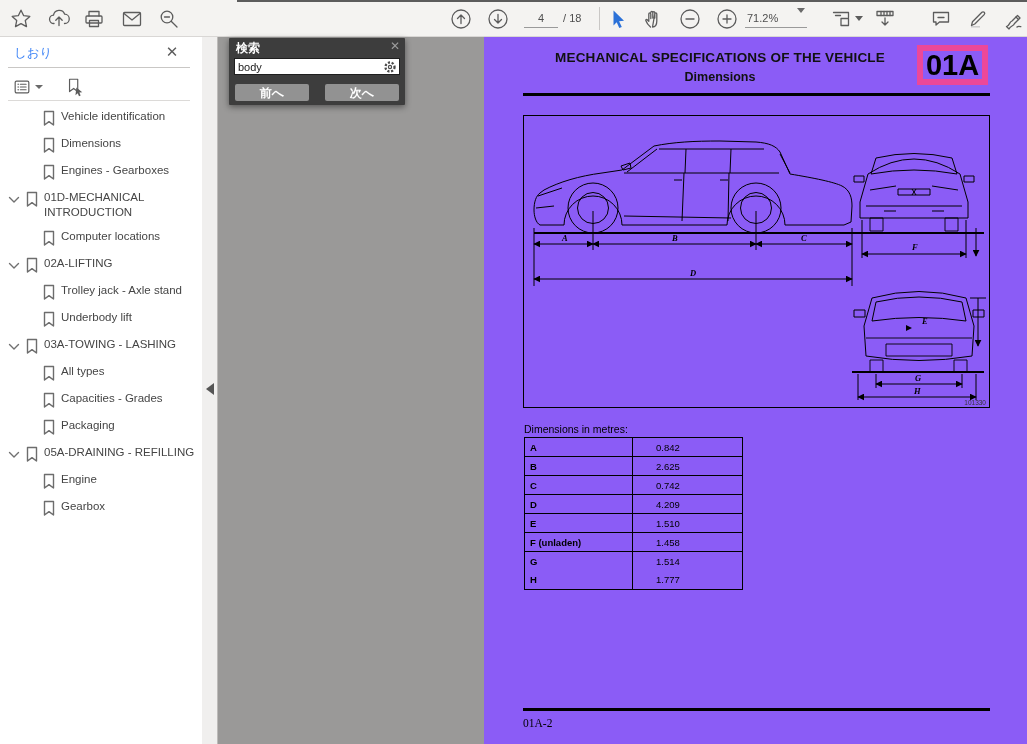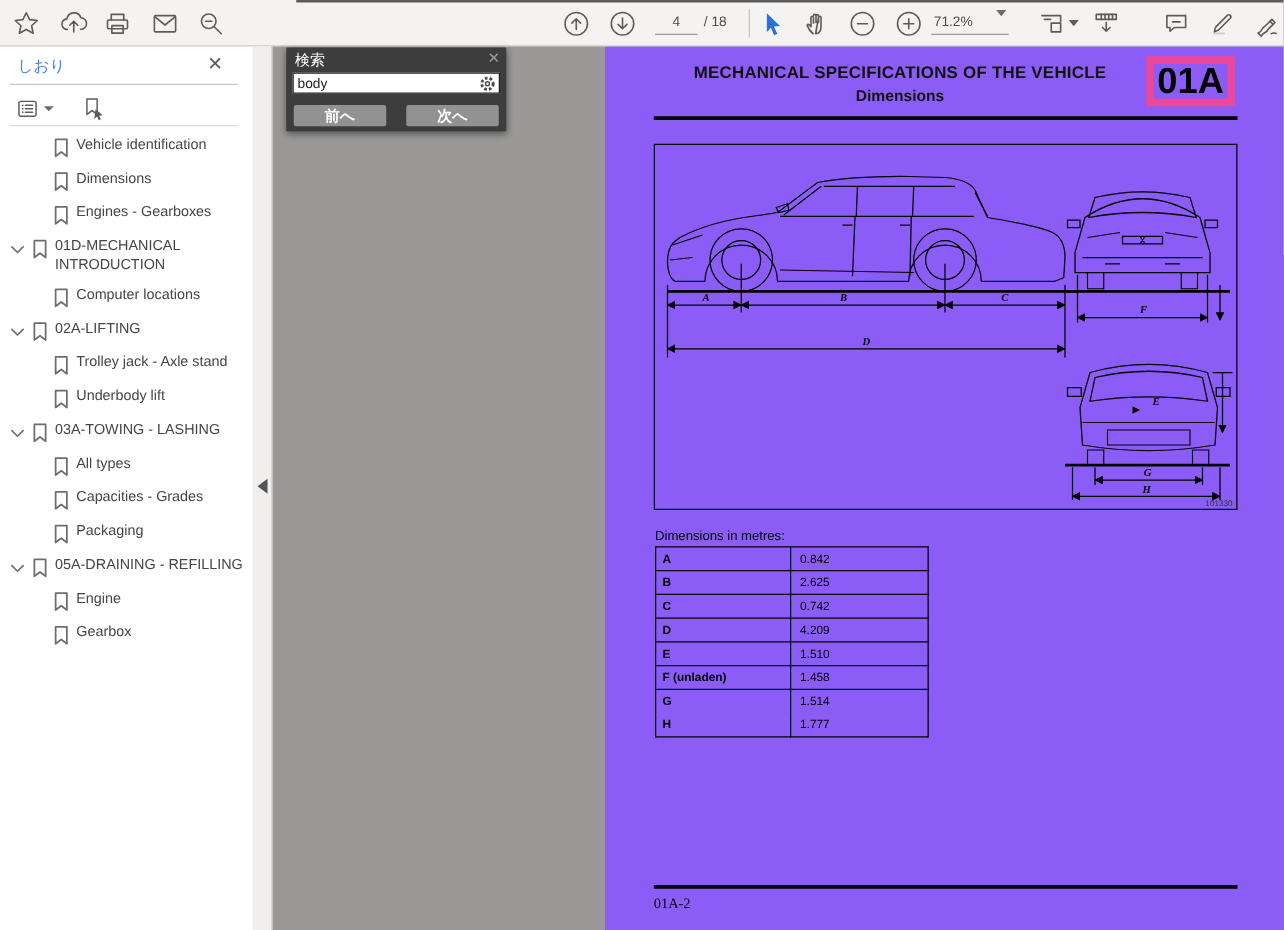--- a/index.html
+++ b/index.html
@@ -30,42 +30,42 @@
   .sb-div2 { position:absolute; left:8px; top:63px; width:182px; height:1px; background:#dcdad8; }
   .bm-list { position:absolute; left:8px; top:72px; width:196px; bottom:4px; overflow:hidden; }
   .bm-row { display:flex; align-items:flex-start; gap:5px; margin-bottom:9px; cursor:pointer; }
   .bm-row .chev { flex:0 0 12px; margin-top:4px; }
   .bm-row .bmico { flex:0 0 14px; margin-top:1px; }
   .bm-row.lvl2 { padding-left:34px; }
   .bm-label { width:152px; font-size:11.5px; line-height:15px; color:#454545; }
 
   
   .search-overlay { position:absolute; left:229px; top:38px; width:176px; height:67px; background:#3d3d3d; box-shadow:0 2px 6px rgba(0,0,0,.45); z-index:40; border-radius:1px; }
-  .so-title { position:absolute; left:7px; top:2px; font-size:12px; font-weight:normal; color:#ffffff; }
+  .so-title { position:absolute; left:7px; top:2px; font-size:12px; font-weight:bold; color:#ffffff; }
   .so-close { position:absolute; right:5px; top:1px; font-size:12px; color:#9c9c9c; background:none; border:none; cursor:pointer; }
   .so-input-wrap { position:absolute; left:5px; top:20px; width:166px; height:17px; background:#ffffff; border:1px solid #1f1f1f; }
   .so-input { position:absolute; left:3px; top:0; width:140px; height:15px; border:none; outline:none; font-size:11px; color:#222; font-family:"Liberation Sans",sans-serif; background:transparent; }
   .so-gear { position:absolute; right:2px; top:1px; width:14px; height:14px; }
   .so-btns { position:absolute; left:6px; right:6px; top:46px; display:flex; justify-content:space-between; }
   .so-btn { width:74px; height:17px; background:#929292; color:#ffffff; border:none; border-radius:2px; font-size:12px; font-weight:bold; line-height:16px; cursor:pointer; font-family:"Liberation Sans",sans-serif; }
 
   
   .page { position:absolute; left:484px; top:37px; width:543px; height:707px; background:#8b5cf6; z-index:5; }
   .doc-title { position:absolute; left:39px; top:13px; width:394px; text-align:center; font-size:13.5px; font-weight:bold; color:#111; letter-spacing:.2px; }
   .doc-subtitle { position:absolute; left:39px; top:33px; width:394px; text-align:center; font-size:12.5px; font-weight:bold; color:#111; }
   .section-badge { position:absolute; left:433px; top:8px; width:71px; height:40px; border:6px solid #ec4899; display:flex; align-items:center; justify-content:center; font-size:29px; font-weight:bold; color:#000; }
   .header-rule { position:absolute; left:39px; top:56px; width:467px; height:3px; background:#000; }
   .figure-box { position:absolute; left:39px; top:78px; width:467px; height:293px; border:1px solid #000; }
   .figure-box svg text { font-family:"Liberation Serif", serif; font-style:italic; font-weight:bold; font-size:8.5px; fill:#000; }
   .figure-box svg text.ref { font-family:"Liberation Sans", sans-serif; font-style:normal; font-weight:normal; font-size:6.5px; fill:#333; }
   .dims-caption { position:absolute; left:40px; top:386px; font-size:10.5px; font-weight:normal; color:#000; }
   .dims-table { position:absolute; left:40px; top:400px; border-collapse:collapse; }
   .dims-table td { border:1px solid #000; height:19px; font-size:9.5px; color:#000; vertical-align:middle; }
   .dims-table td.c1 { width:108px; padding-left:5px; font-weight:bold; }
-  .dims-table td.c2 { width:110px; padding-left:7px;margin-top:33px; }
+  .dims-table td.c2 { width:110px; padding-left:23px;margin-top:33px; }
   .dims-table tr.no-bb td { border-bottom:none; }
   .dims-table tr.no-bt td { border-top:none; }
   .footer-rule { position:absolute; left:39px; top:671px; width:467px; height:3px; background:#000; }
   .footer-text { position:absolute; left:39px; top:680px; width:467px; font-family:"Liberation Serif", serif; font-size:11.5px; color:#000; }
 </style>
 </head>
 <body>
 
 <div class="app">
 

